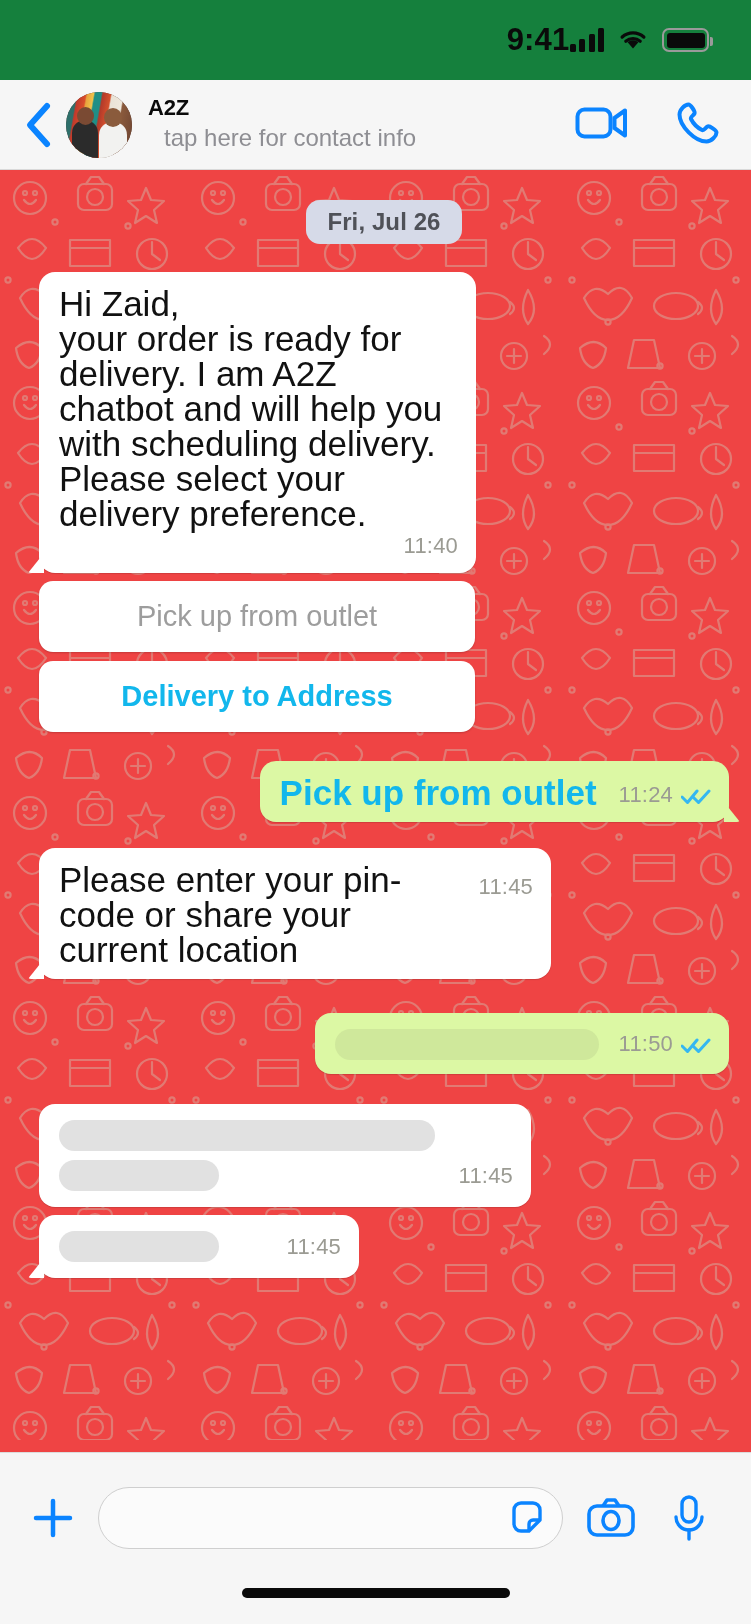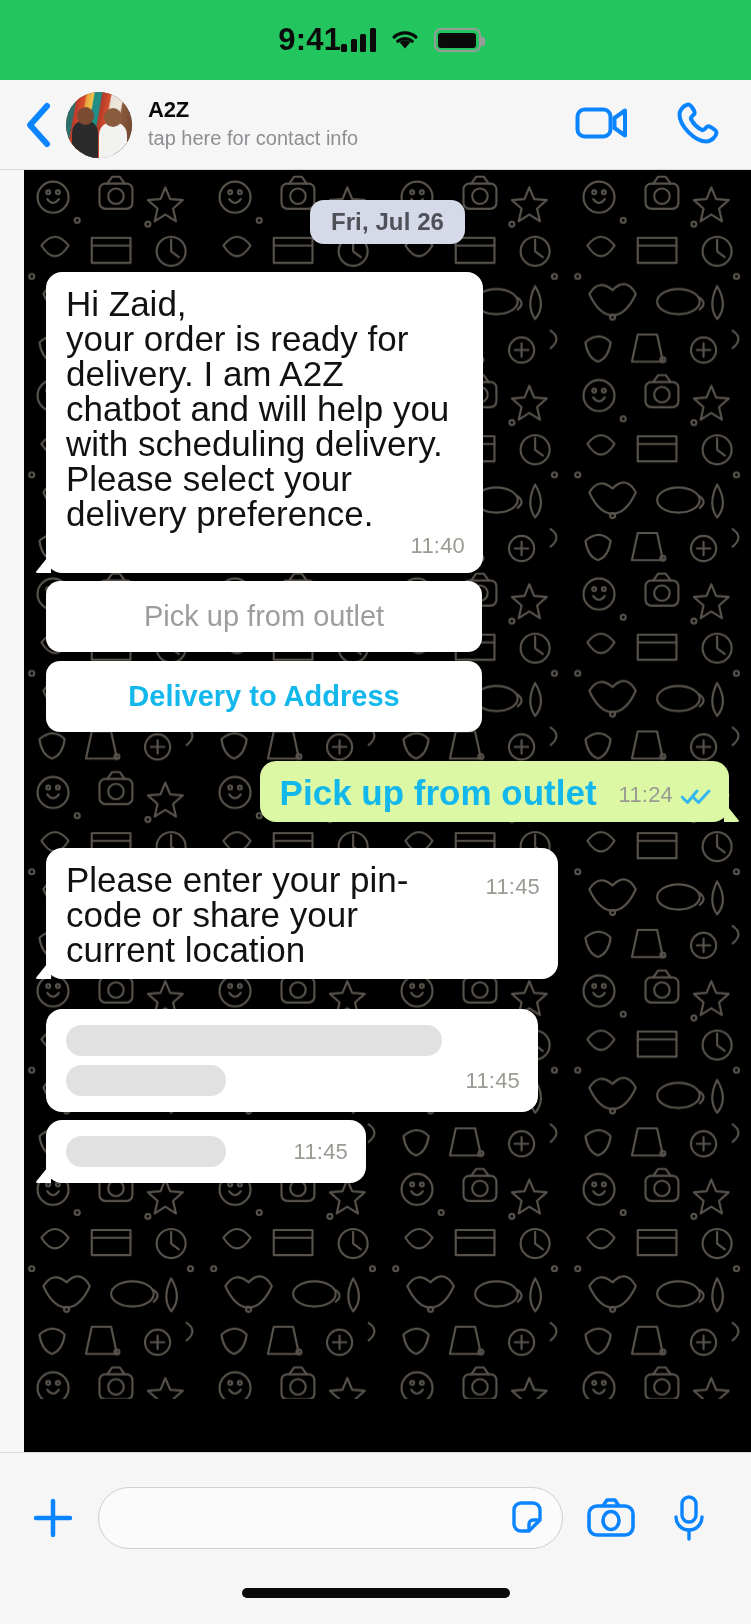--- a/index.html
+++ b/index.html
@@ -17,25 +17,25 @@
     width: 751px;
     height: 1624px;
     display: flex;
     flex-direction: column;
     position: relative;
   }
 
   
   .status-bar {
     height: 80px;
-    background: #22c55e;
+    background: #15803d;
     display: flex;
     align-items: center;
-    justify-content: center;
-    padding: 0 54px 0 62px;
+    justify-content: flex-end;
+    padding: 0 42px 0 62px;
     flex: 0 0 auto;
   }
   .status-time {
     font-size: 31px;
     font-weight: bold;
     color: #0a0a0a;
     letter-spacing: 0.2px;
   }
   .status-icons {
     display: flex;
@@ -136,40 +136,40 @@
     min-width: 0;
   }
   .header-title {
     font-size: 22px;
     font-weight: bold;
     color: #0a0a0a;
     line-height: 1.1;
     letter-spacing: -0.2px;
   }
   .header-sub {
-    font-size: 20px;
+    font-size: 24px;
     color: #8e8e93;
     line-height: 1.25;
     margin-top: 3px;
+    margin-left: 16px;
   }
   .header-actions {
     display: flex;
     align-items: center;
     gap: 46px;
     flex: 0 0 auto;
   }
 
   
   .chat-area {
     flex: 1 1 auto;
     position: relative;
-    background-color: #000000;
+    background-color: #ef4444;
     overflow: hidden;
-    padding: 22px 0 10px 0;
-    margin-left: 24px;
+    padding: 22px 0 10px 17px;
   }
   .wallpaper {
     position: absolute;
     inset: 0;
     opacity: 0.5;
     pointer-events: none;
   }
   .chat-scroll {
     position: relative;
     z-index: 2;
@@ -486,20 +486,36 @@
         <div class="bubble in tail-in" style="max-width:512px">
           <div style="position:relative">
             <span class="meta inline">
               <span class="time">11:45</span>
             </span>
             <div class="msg-text">Please enter your pin-code or share your current location</div>
           </div>
         </div>
       </div>
 
+      <div class="row out" style="margin-top:34px">
+        <div class="bubble out redacted" style="width:414px">
+          <div style="display:flex; align-items:center; gap:20px;">
+            <div class="redact on-green" style="flex:1 1 auto"></div>
+            <div class="meta" style="margin-top:0">
+              <span class="time">11:50</span>
+              <span class="ticks">
+                <svg width="30" height="18" viewBox="0 0 30 18">
+                  <path d="M1 10 L6.5 15.5 L16 4" stroke="#34b7f1" stroke-width="3" fill="none" stroke-linecap="round" stroke-linejoin="round"></path>
+                  <path d="M12 10 L17.5 15.5 L28 4" stroke="#34b7f1" stroke-width="3" fill="none" stroke-linecap="round" stroke-linejoin="round"></path>
+                </svg>
+              </span>
+            </div>
+          </div>
+        </div>
+      </div>
 
       <div class="row in" style="margin-top:30px">
         <div class="bubble in redacted" style="width:492px; padding-bottom:16px">
           <div class="redact" style="width:376px"></div>
           <div style="display:flex; align-items:center; justify-content:space-between; margin-top:9px">
             <div class="redact" style="width:160px"></div>
             <span class="time">11:45</span>
           </div>
         </div>
       </div>

